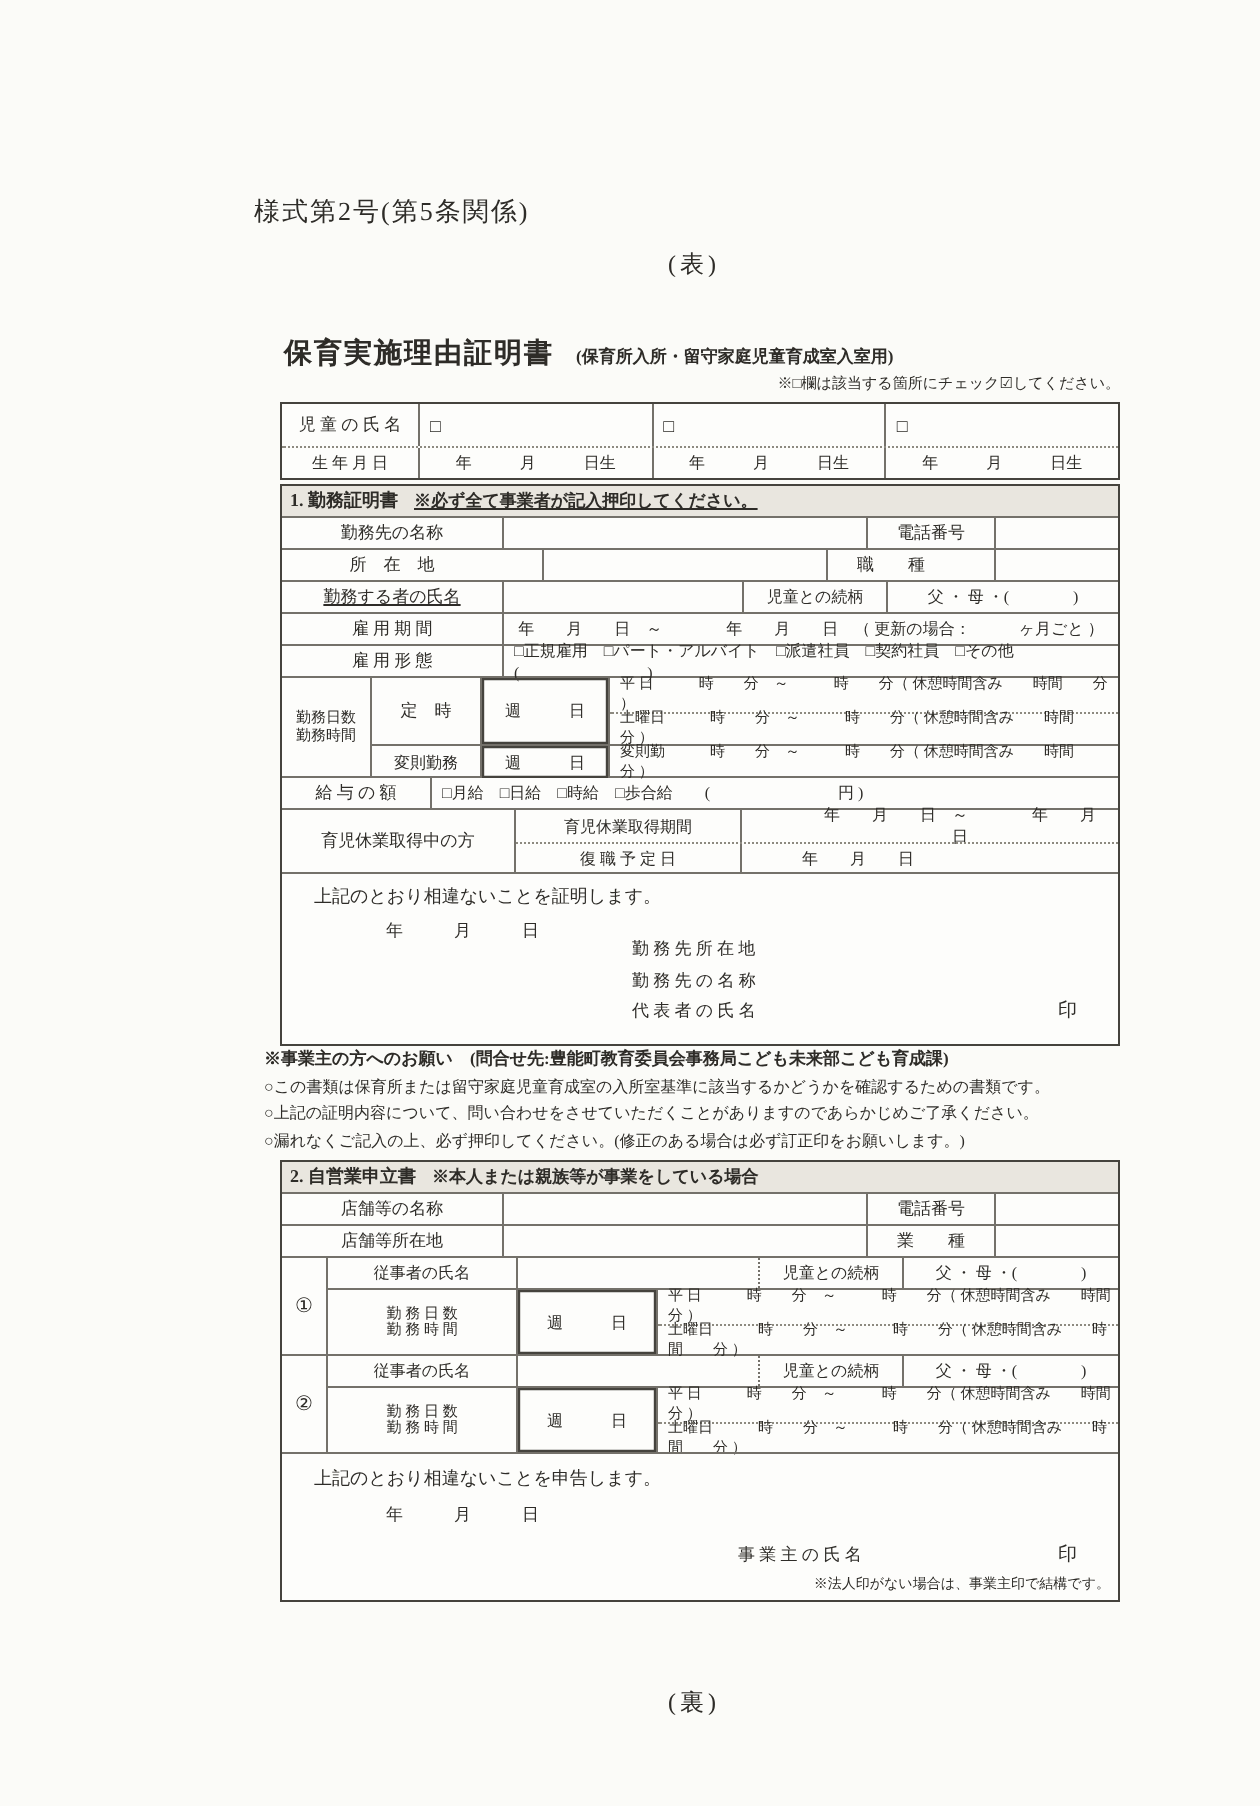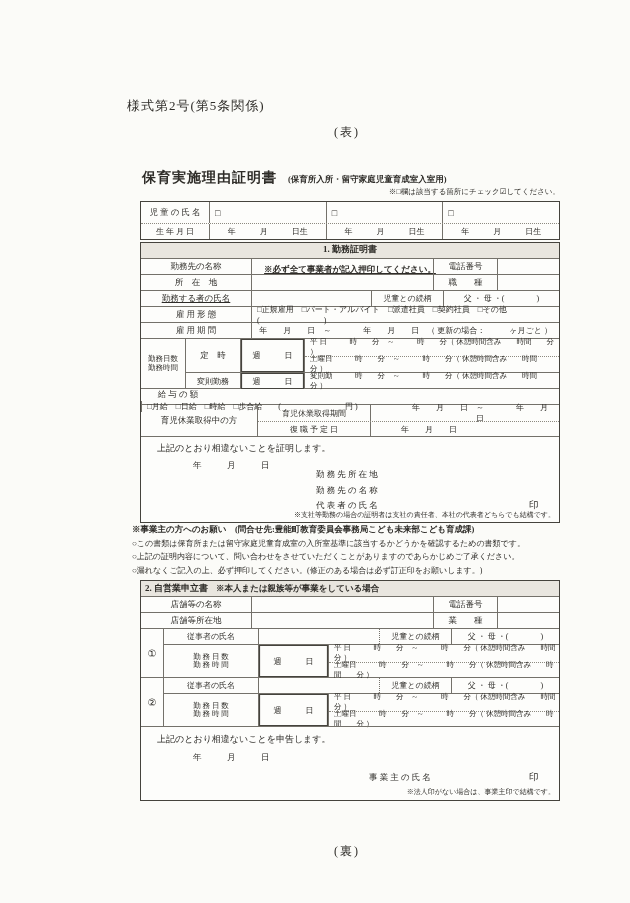--- a/index.html
+++ b/index.html
@@ -63,49 +63,49 @@
     </div>
     <div class="r dot" style="height:16px;">
       <div class="c f8" style="width:68px;">生 年 月 日</div>
       <div class="c f8 grow">年　　　月　　　日生</div>
       <div class="c f8 grow">年　　　月　　　日生</div>
       <div class="c f8 grow">年　　　月　　　日生</div>
     </div>
   </div>
 
   <div class="box" style="left:108px; top:242px; width:420px;">
-    <div class="band" style="height:15px;flex-direction:column;">
+    <div class="band" style="height:15px;">
       <span>1. 勤務証明書</span>
       <span class="u f85">※必ず全て事業者が記入押印してください。</span>
     </div>
     <div class="r" style="height:16px;">
       <div class="c f85" style="width:110px;">勤務先の名称</div>
       <div class="c grow"></div>
       <div class="c f85" style="width:64px;">電話番号</div>
       <div class="c" style="width:62px;"></div>
     </div>
-    <div class="r" style="height:16px;">
+    <div class="r" style="height:16px;gap:20px;">
       <div class="c f85" style="width:110px;">所　在　地</div>
       <div class="c grow"></div>
       <div class="c f85" style="width:64px;">職　　種</div>
       <div class="c" style="width:62px;"></div>
     </div>
     <div class="r" style="height:16px;">
       <div class="c f85" style="width:110px;text-decoration:underline;">勤務する者の氏名</div>
       <div class="c grow"></div>
       <div class="c f8" style="width:72px;">児童との続柄</div>
       <div class="c f8" style="width:116px;">父 ・ 母 ・(　　　　)</div>
     </div>
     <div class="r" style="height:16px;">
+      <div class="c f85" style="width:110px;">雇 用 期 間</div>
+      <div class="c f8 grow">年　　月　　日　～　　　　年　　月　　日　（ 更新の場合：　　　ヶ月ごと ）</div>
+    </div>
+    <div class="r" style="height:16px;">
       <div class="c f85" style="width:110px;">雇 用 形 態</div>
       <div class="c cl f8 grow">□正規雇用　□パート・アルバイト　□派遣社員　□契約社員　□その他(　　　　　　　　)</div>
-    </div>
-    <div class="r" style="height:16px;">
-      <div class="c f85" style="width:110px;">雇 用 期 間</div>
-      <div class="c f8 grow">年　　月　　日　～　　　　年　　月　　日　（ 更新の場合：　　　ヶ月ごと ）</div>
     </div>
     <div class="r" style="height:50px;">
       <div class="c vlabel" style="width:44px;">
         <span>勤務日数</span>
         <span>勤務時間</span>
       </div>
       <div class="vcol grow">
         <div class="r" style="height:33px;">
           <div class="c f85" style="width:54px;">定　時</div>
           <div class="c f8 wk" style="width:64px;">週　　　日</div>
@@ -118,21 +118,21 @@
             </div>
           </div>
         </div>
         <div class="r" style="height:17px;">
           <div class="c f8" style="width:54px;">変則勤務</div>
           <div class="c f8 wk" style="width:64px;">週　　　日</div>
           <div class="c cl f75 grow">変則勤　　　時　　分　～　　　時　　分（ 休憩時間含み　　時間　　分 ）</div>
         </div>
       </div>
     </div>
-    <div class="r" style="height:16px;flex-direction:column;">
+    <div class="r" style="height:16px;">
       <div class="c f85" style="width:74px;">給 与 の 額</div>
       <div class="c cl f8 grow">□月給　□日給　□時給　□歩合給　　(　　　　　　　　円 )</div>
     </div>
     <div class="r" style="height:32px;">
       <div class="c f85" style="width:116px;">育児休業取得中の方</div>
       <div class="vcol grow">
         <div class="r" style="height:16px;">
           <div class="c f8" style="width:112px;">育児休業取得期間</div>
           <div class="c f8" style="flex:1; justify-content:flex-start; padding-left:30px;">年　　月　　日　～　　　　年　　月　　日</div>
         </div>
@@ -142,21 +142,20 @@
         </div>
       </div>
     </div>
     <div style="height:86px; position:relative;">
       <div class="abs" style="left:16px; top:5px; font-size:9px;">上記のとおり相違ないことを証明します。</div>
       <div class="abs f85" style="left:52px; top:23px;">年　　　月　　　日</div>
       <div class="abs f85" style="left:175px; top:32px;">勤 務 先 所 在 地</div>
       <div class="abs f85" style="left:175px; top:48px;">勤 務 先 の 名 称</div>
       <div class="abs f85" style="left:175px; top:63px;">代 表 者 の 氏 名</div>
       <div class="abs seal" style="left:388px; top:62px;">印</div>
-      <div class="abs f7" style="right:4px; bottom:2px;">※支社等勤務の場合の証明者は支社の責任者、本社の代表者どちらでも結構です。</div>
     </div>
   </div>
 
   <div class="abs" style="left:100px; top:523px; width:442px; line-height:13.5px;">
     <div class="f85" style="font-weight:bold;">※事業主の方へのお願い　(問合せ先:豊能町教育委員会事務局こども未来部こども育成課)</div>
     <div class="f8">○この書類は保育所または留守家庭児童育成室の入所室基準に該当するかどうかを確認するための書類です。</div>
     <div class="f8">○上記の証明内容について、問い合わせをさせていただくことがありますのであらかじめご了承ください。</div>
     <div class="f8">○漏れなくご記入の上、必ず押印してください。(修正のある場合は必ず訂正印をお願いします。)</div>
   </div>
 

